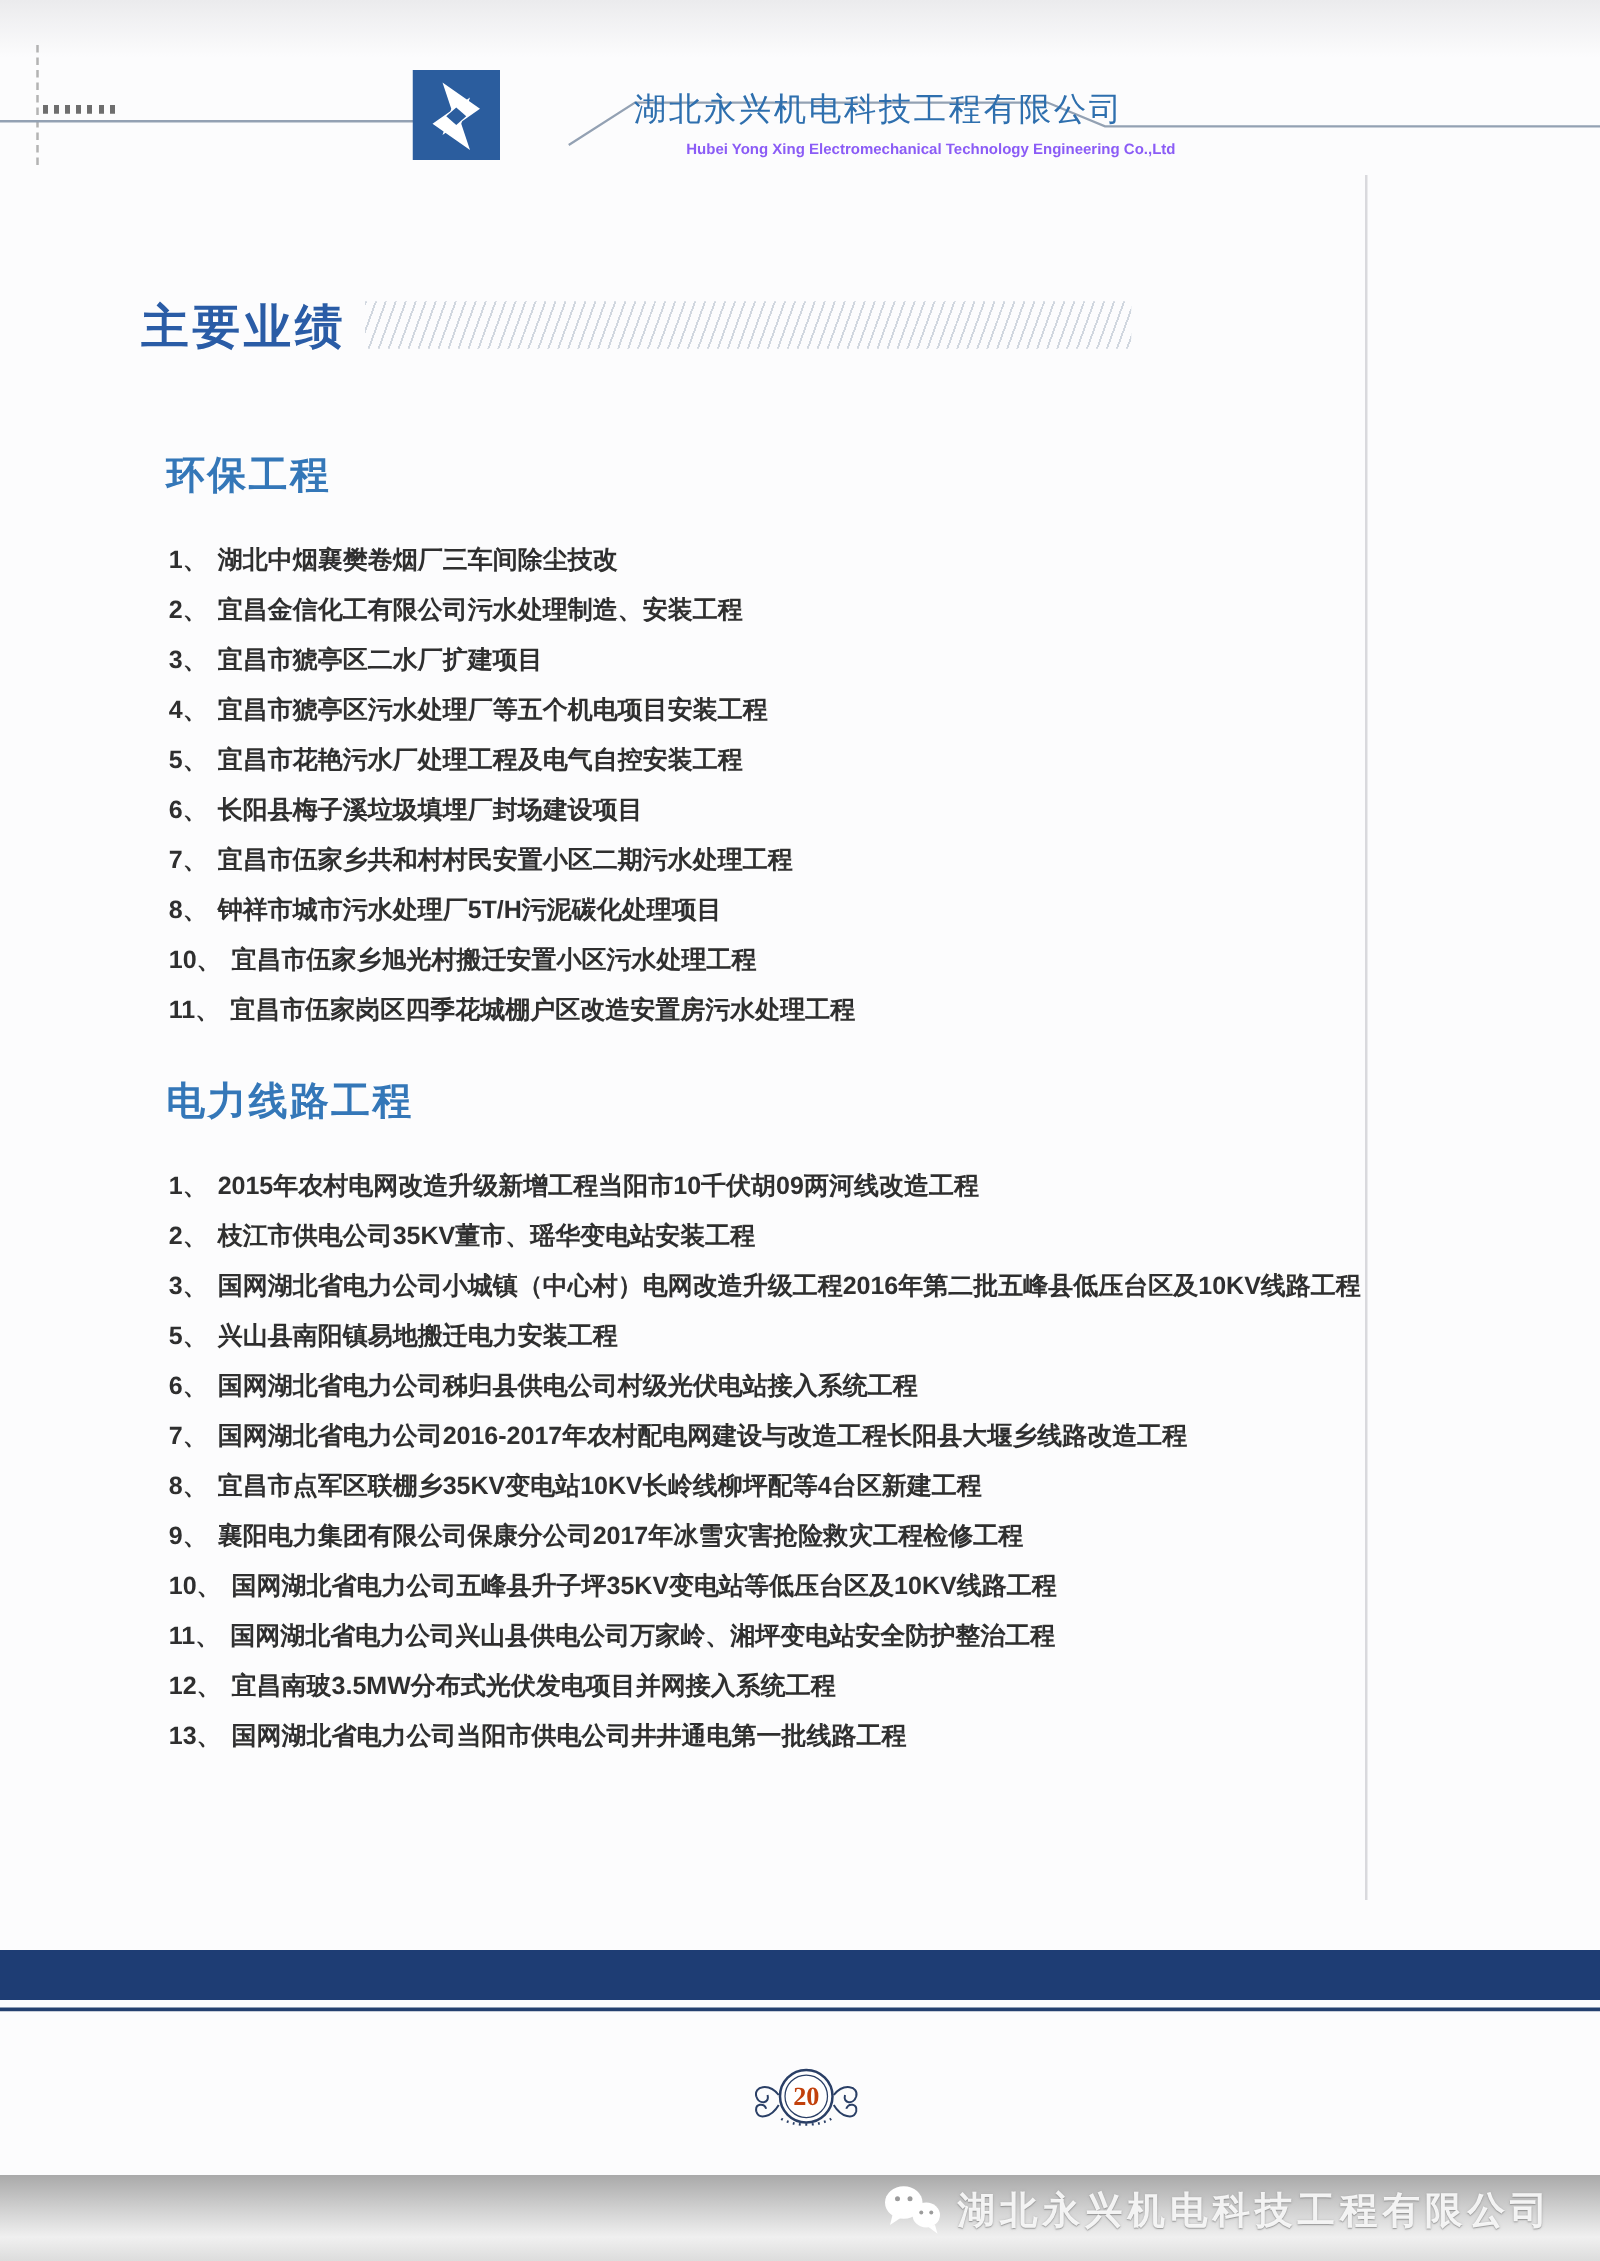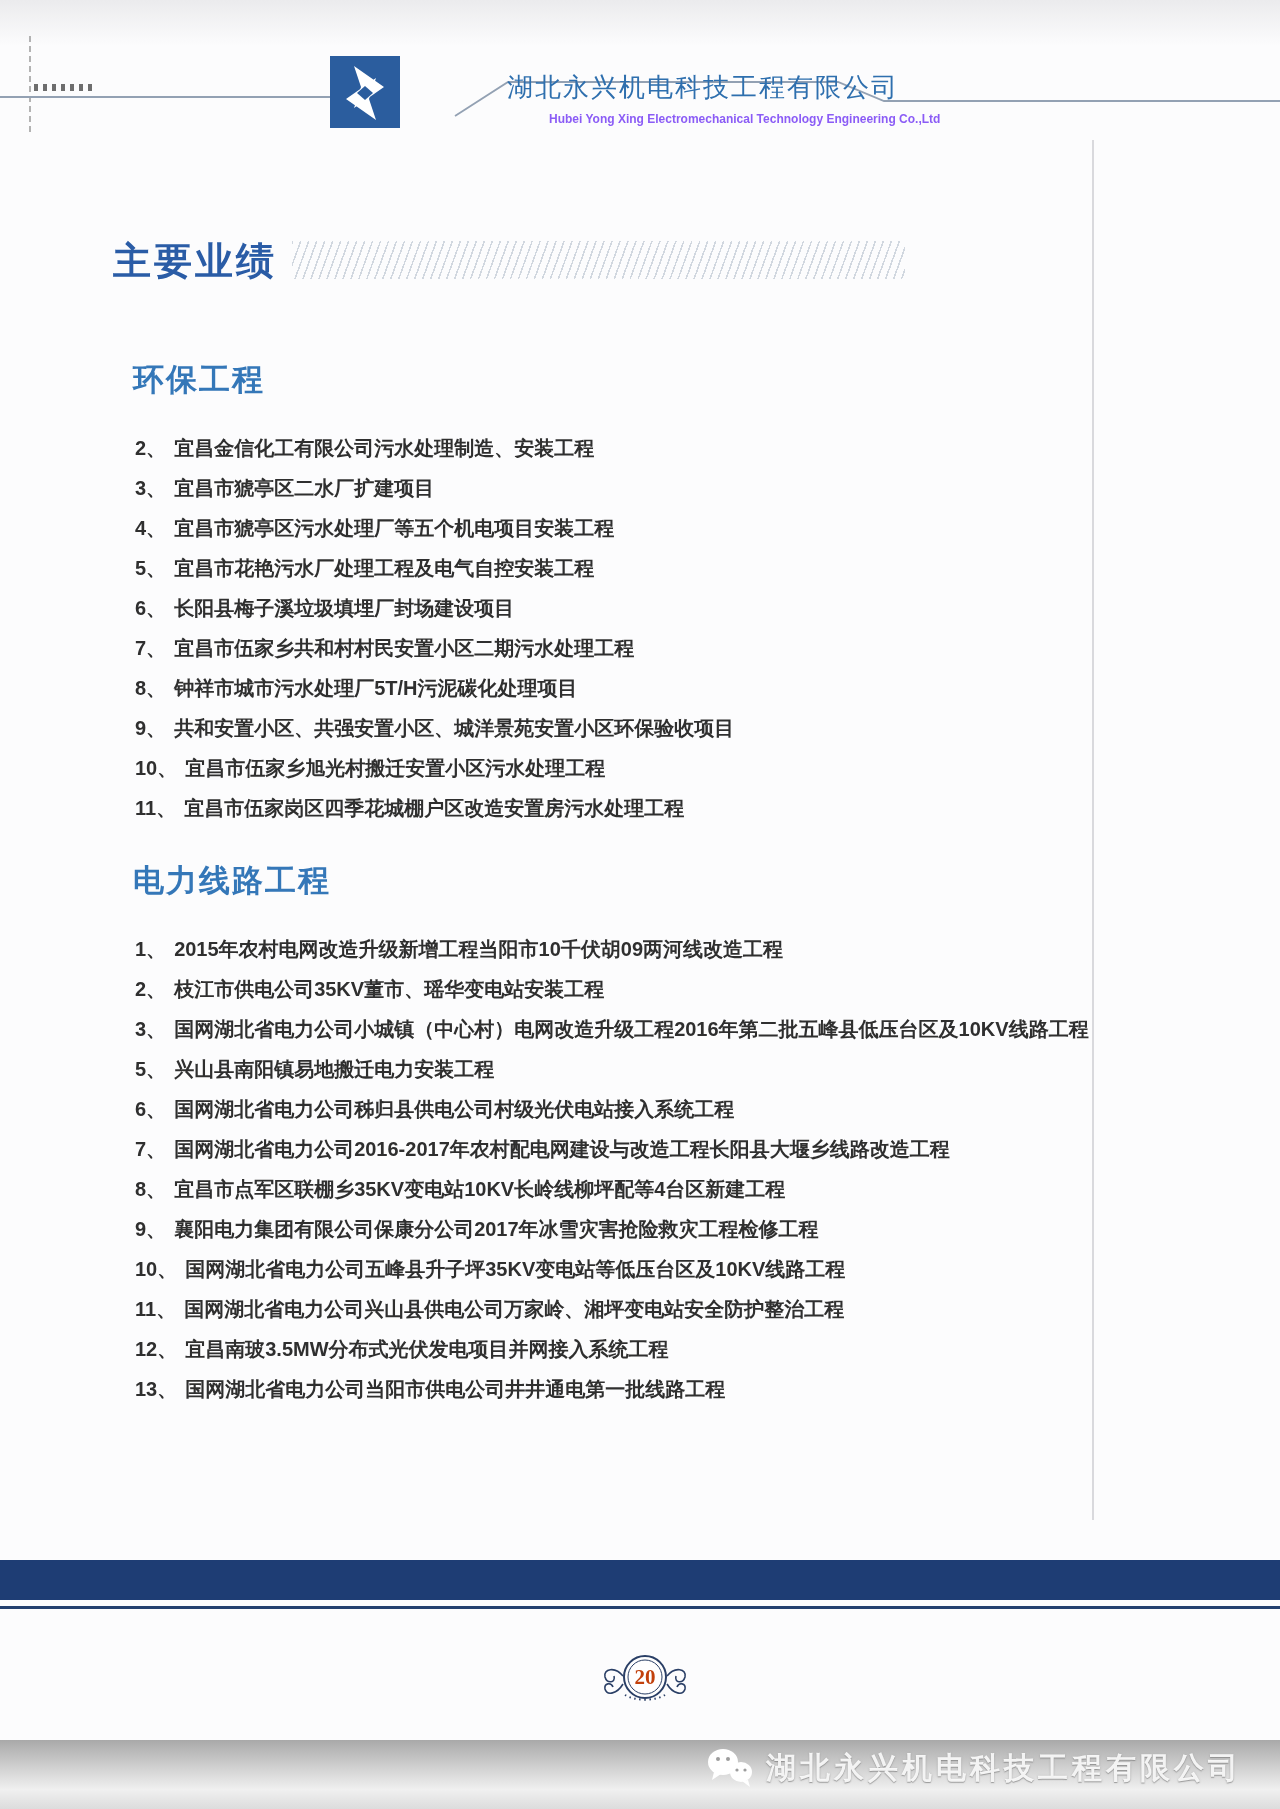--- a/index.html
+++ b/index.html
@@ -76,28 +76,28 @@
     <div class="company-cn">湖北永兴机电科技工程有限公司</div>
     <div class="company-en">Hubei Yong Xing Electromechanical  Technology Engineering Co.,Ltd</div>
   </div>
 
   <div class="page-title">主要业绩</div>
   <div class="hatch-band"></div>
 
   <div class="sections">
       <section class="sec">
         <div class="sec-heading">环保工程</div>
+        <div class="item"><span class="num">1、</span><span class="txt">湖北中烟襄樊卷烟厂三车间除尘技改</span></div>
         <div class="item"><span class="num">2、</span><span class="txt">宜昌金信化工有限公司污水处理制造、安装工程</span></div>
         <div class="item"><span class="num">3、</span><span class="txt">宜昌市猇亭区二水厂扩建项目</span></div>
         <div class="item"><span class="num">4、</span><span class="txt">宜昌市猇亭区污水处理厂等五个机电项目安装工程</span></div>
         <div class="item"><span class="num">5、</span><span class="txt">宜昌市花艳污水厂处理工程及电气自控安装工程</span></div>
         <div class="item"><span class="num">6、</span><span class="txt">长阳县梅子溪垃圾填埋厂封场建设项目</span></div>
         <div class="item"><span class="num">7、</span><span class="txt">宜昌市伍家乡共和村村民安置小区二期污水处理工程</span></div>
         <div class="item"><span class="num">8、</span><span class="txt">钟祥市城市污水处理厂5T/H污泥碳化处理项目</span></div>
-        <div class="item"><span class="num">9、</span><span class="txt">共和安置小区、共强安置小区、城洋景苑安置小区环保验收项目</span></div>
         <div class="item"><span class="num">10、</span><span class="txt">宜昌市伍家乡旭光村搬迁安置小区污水处理工程</span></div>
         <div class="item"><span class="num">11、</span><span class="txt">宜昌市伍家岗区四季花城棚户区改造安置房污水处理工程</span></div>
       </section>
       <section class="sec">
         <div class="sec-heading">电力线路工程</div>
         <div class="item"><span class="num">1、</span><span class="txt">2015年农村电网改造升级新增工程当阳市10千伏胡09两河线改造工程</span></div>
         <div class="item"><span class="num">2、</span><span class="txt">枝江市供电公司35KV董市、瑶华变电站安装工程</span></div>
         <div class="item"><span class="num">3、</span><span class="txt">国网湖北省电力公司小城镇（中心村）电网改造升级工程2016年第二批五峰县低压台区及10KV线路工程</span></div>
         <div class="item"><span class="num">5、</span><span class="txt">兴山县南阳镇易地搬迁电力安装工程</span></div>
         <div class="item"><span class="num">6、</span><span class="txt">国网湖北省电力公司秭归县供电公司村级光伏电站接入系统工程</span></div>

